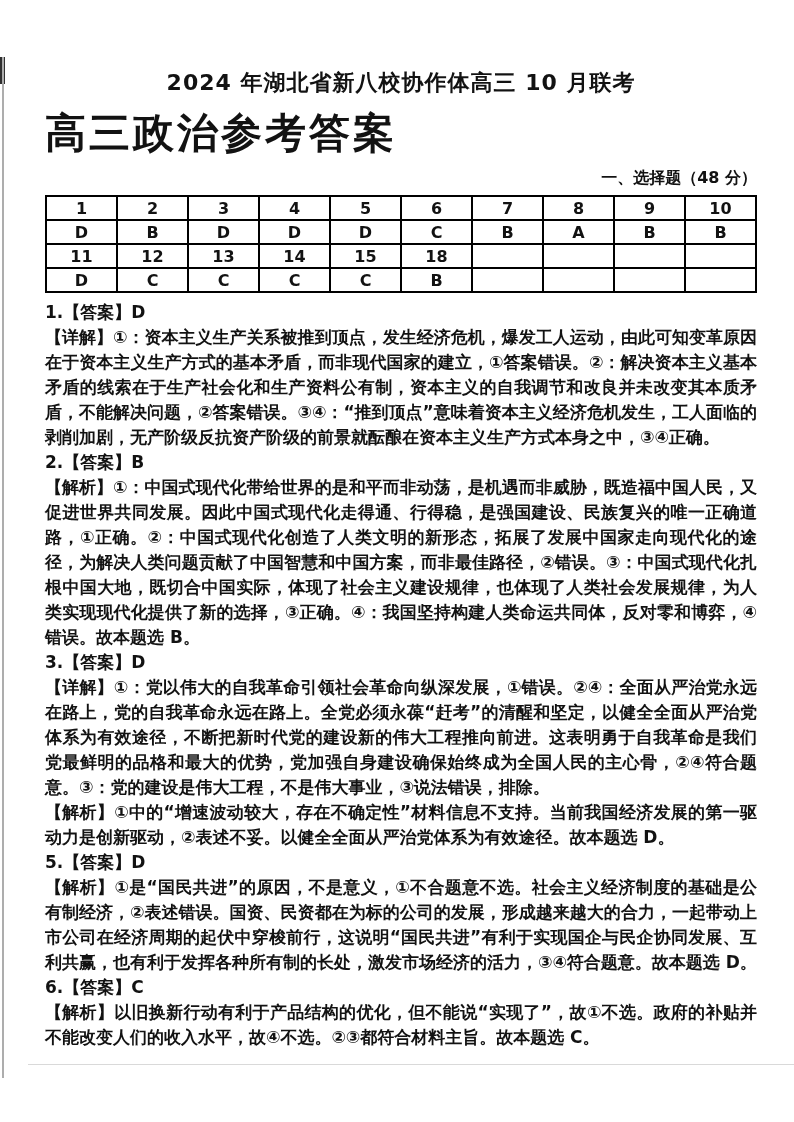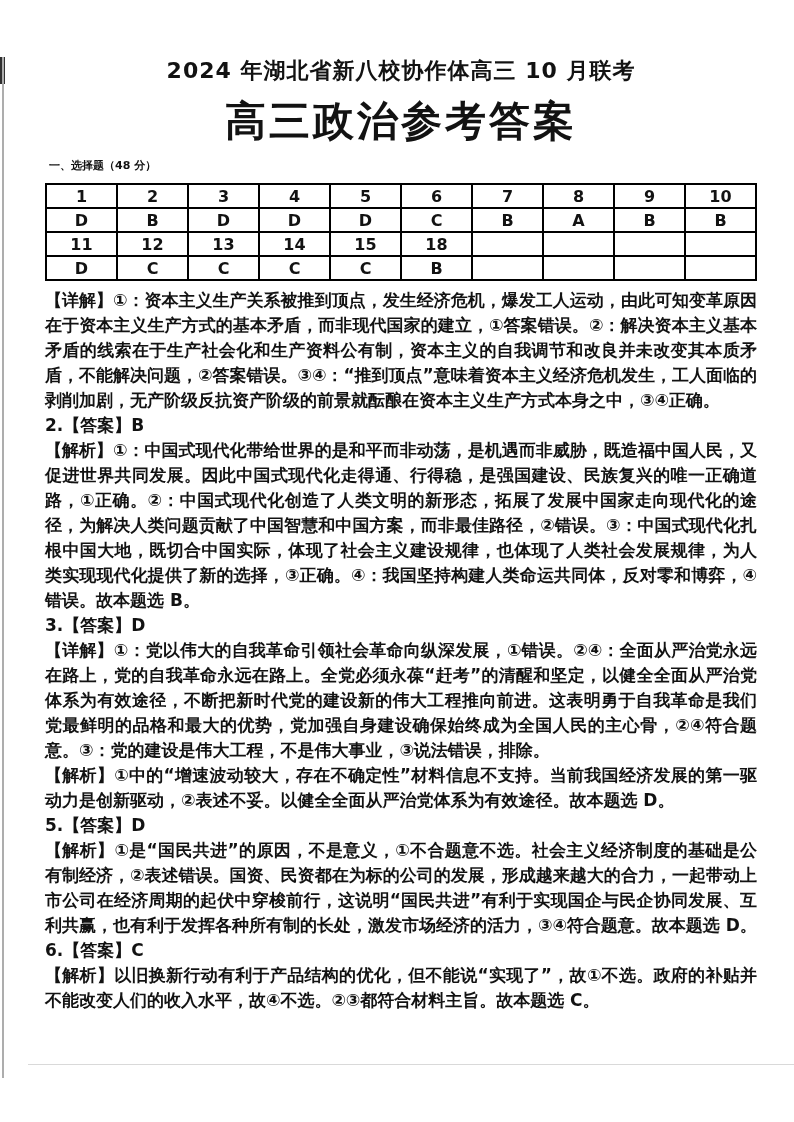--- a/index.html
+++ b/index.html
@@ -22,36 +22,37 @@
     position: absolute;
     left: 45px;
     top: 56px;
     width: 712px;
   }
   .doc-title {
     text-align: center;
     font-size: 22px;
     font-weight: 700;
     letter-spacing: 1px;
-    margin: 0 0 10px 0;
+    margin: 12px 0 10px 0;
     line-height: 30px;
   }
   .doc-subtitle {
-    text-align: center;
+    text-align: left;
     font-size: 41px;
     font-weight: 900;
     letter-spacing: 3px;
     margin: 0 0 8px 0;
     line-height: 50px;
   }
   .section-heading {
-    font-size: 11px;
-    font-weight: 700;
-    margin: 0 0 5px 4px;
+    font-size: 16px;
+    font-weight: 700;
+    margin: 0 0 5px 12px;
     line-height: 24px;
+    text-align: right;
   }
   table.answer-table {
     width: 100%;
     border-collapse: collapse;
     table-layout: fixed;
     margin-bottom: 7px;
   }
   table.answer-table td {
     border: 2px solid #000;
     height: 22px;
@@ -169,20 +170,21 @@
             <td></td>
             <td></td>
             <td></td>
             <td></td>
           </tr>
         </tbody>
     </table>
 
     <div class="answers-list">
         <div>
+          <p class="ans-line">1.【答案】D</p>
           <p class="exp-line">【详解】①：资本主义生产关系被推到顶点，发生经济危机，爆发工人运动，由此可知变革原因在于资本主义生产方式的基本矛盾，而非现代国家的建立，①答案错误。②：解决资本主义基本矛盾的线索在于生产社会化和生产资料公有制，资本主义的自我调节和改良并未改变其本质矛盾，不能解决问题，②答案错误。③④：“推到顶点”意味着资本主义经济危机发生，工人面临的剥削加剧，无产阶级反抗资产阶级的前景就酝酿在资本主义生产方式本身之中，③④正确。</p>
         </div>
         <div>
           <p class="ans-line">2.【答案】B</p>
           <p class="exp-line">【解析】①：中国式现代化带给世界的是和平而非动荡，是机遇而非威胁，既造福中国人民，又促进世界共同发展。因此中国式现代化走得通、行得稳，是强国建设、民族复兴的唯一正确道路，①正确。②：中国式现代化创造了人类文明的新形态，拓展了发展中国家走向现代化的途径，为解决人类问题贡献了中国智慧和中国方案，而非最佳路径，②错误。③：中国式现代化扎根中国大地，既切合中国实际，体现了社会主义建设规律，也体现了人类社会发展规律，为人类实现现代化提供了新的选择，③正确。④：我国坚持构建人类命运共同体，反对零和博弈，④错误。故本题选 B。</p>
         </div>
         <div>
           <p class="ans-line">3.【答案】D</p>
           <p class="exp-line">【详解】①：党以伟大的自我革命引领社会革命向纵深发展，①错误。②④：全面从严治党永远在路上，党的自我革命永远在路上。全党必须永葆“赶考”的清醒和坚定，以健全全面从严治党体系为有效途径，不断把新时代党的建设新的伟大工程推向前进。这表明勇于自我革命是我们党最鲜明的品格和最大的优势，党加强自身建设确保始终成为全国人民的主心骨，②④符合题意。③：党的建设是伟大工程，不是伟大事业，③说法错误，排除。</p>
         </div>

